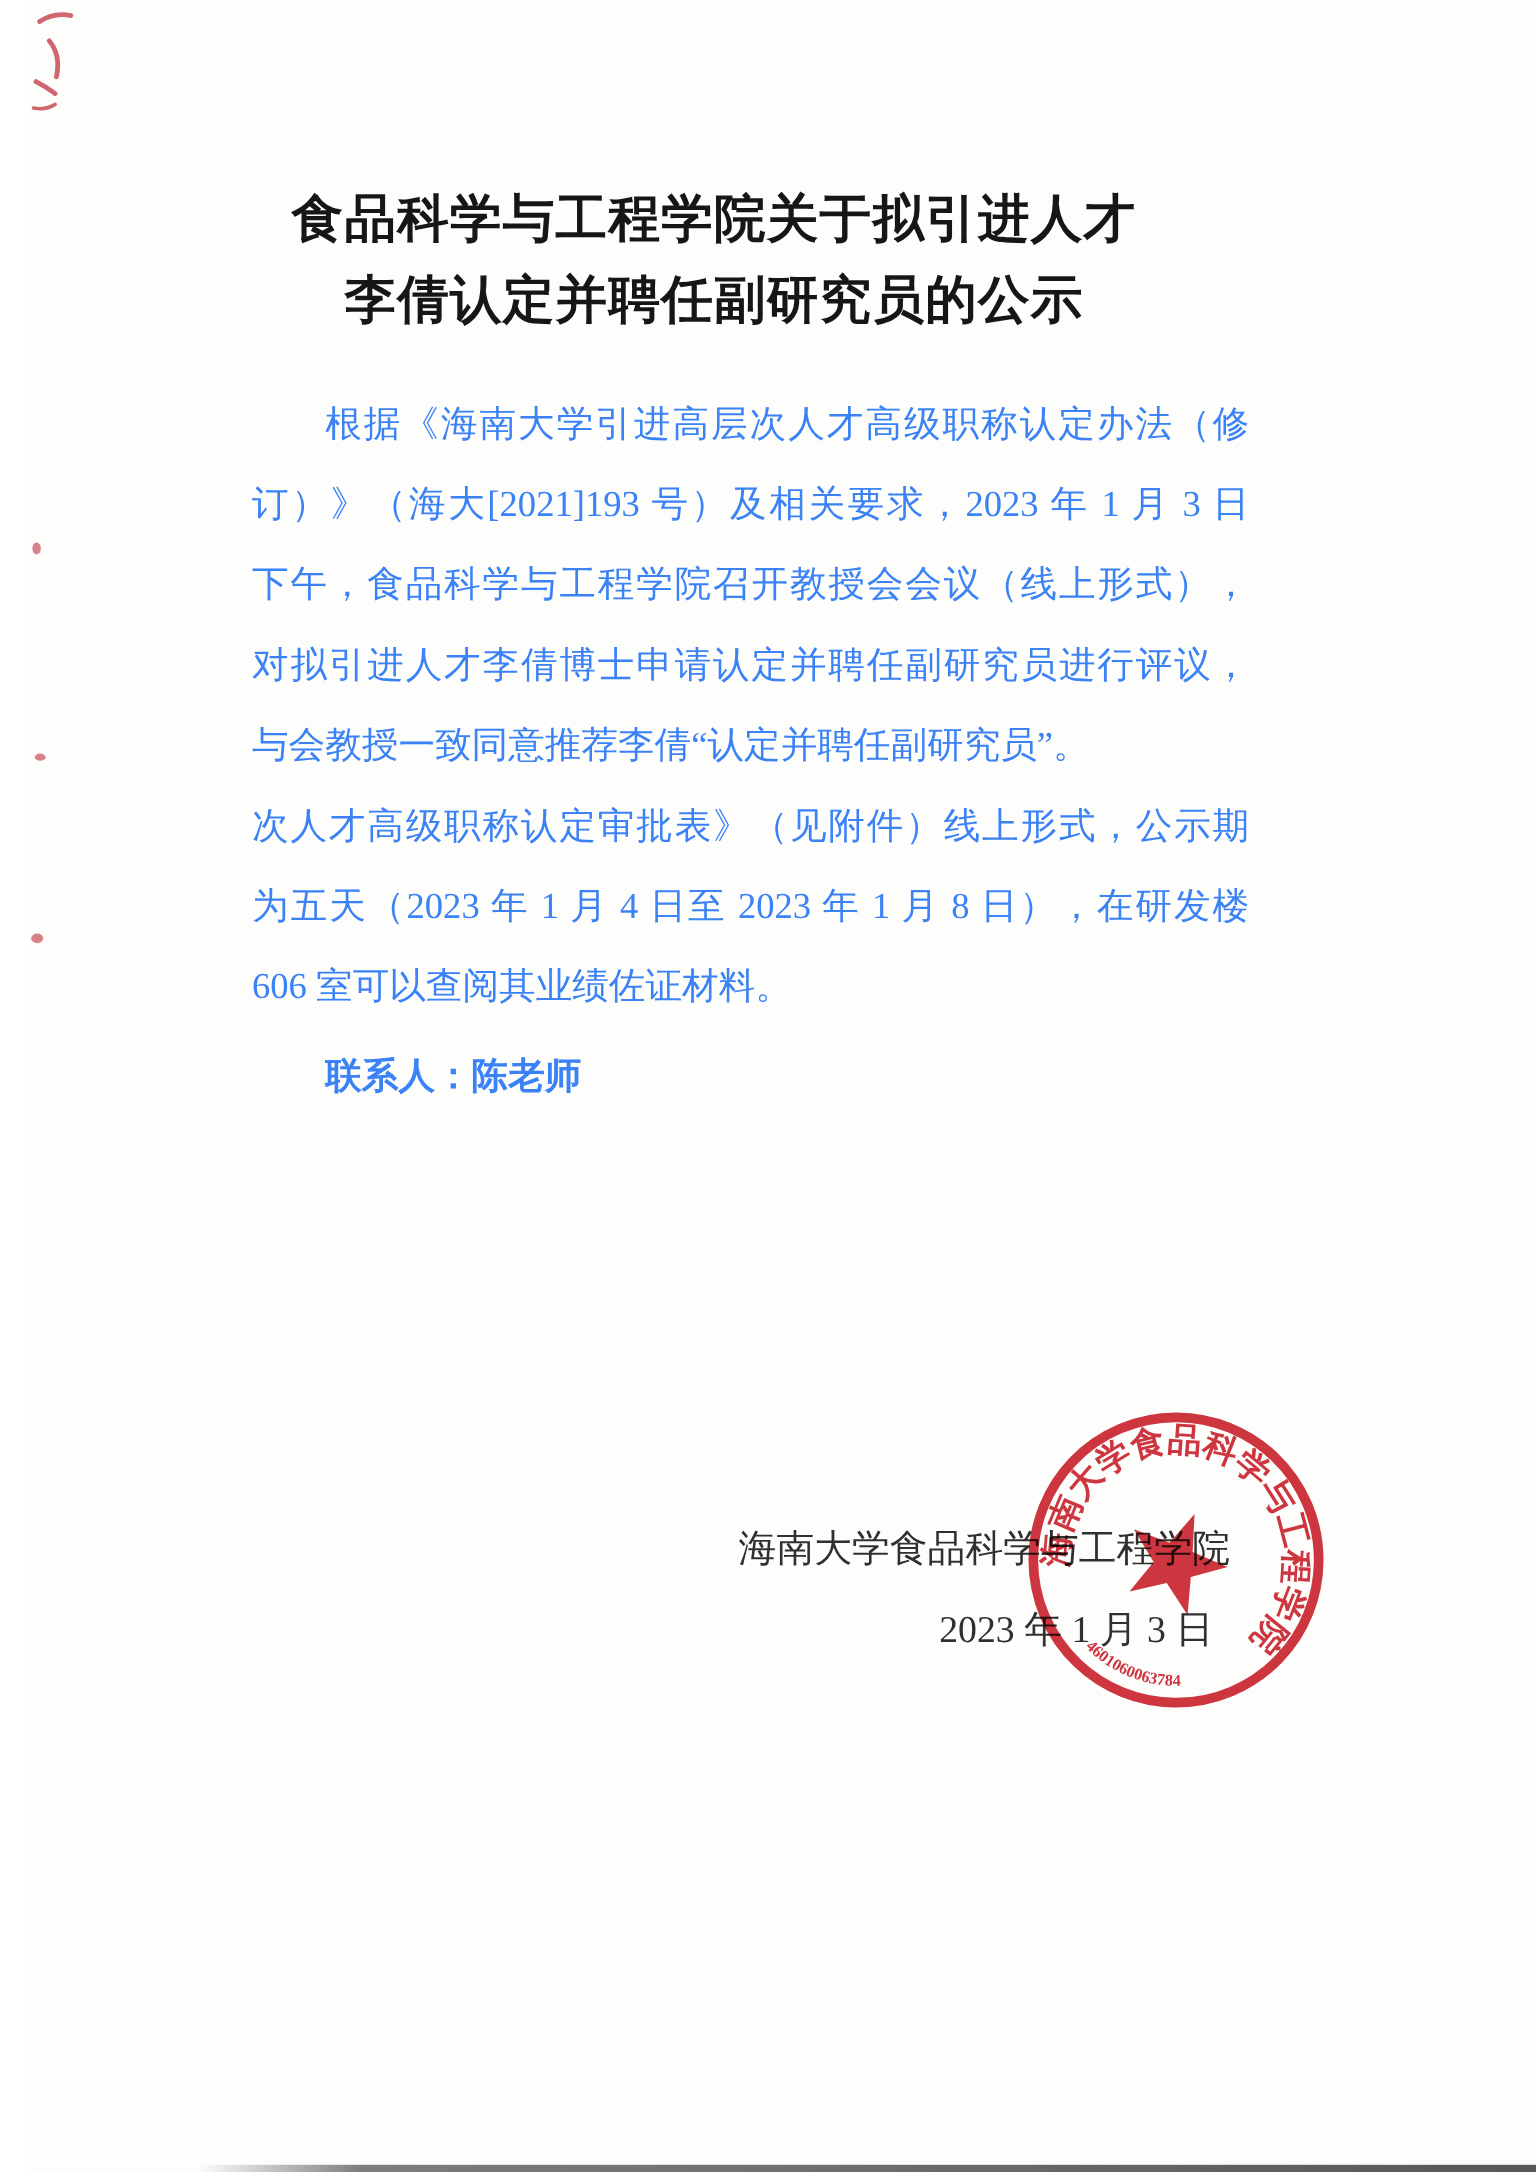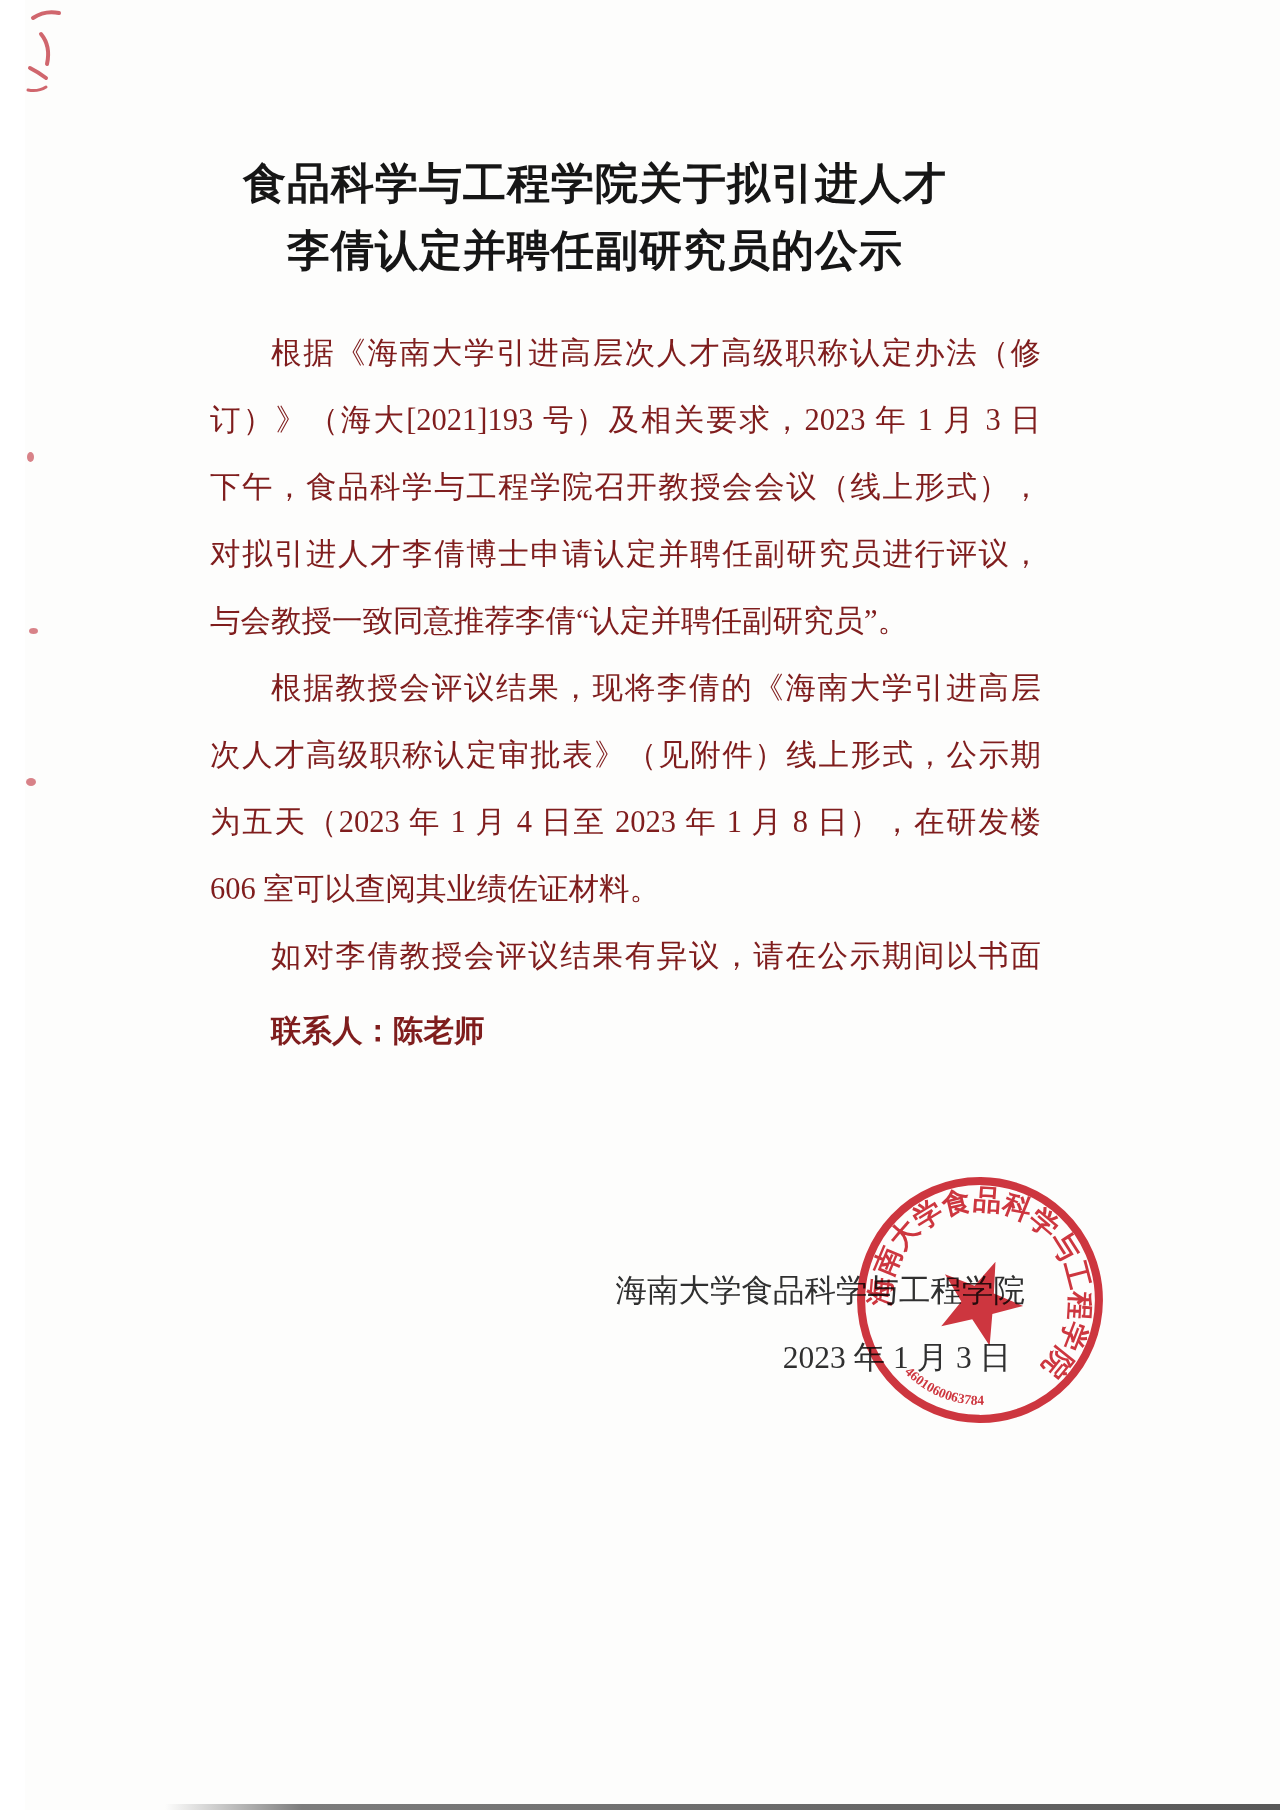--- a/index.html
+++ b/index.html
@@ -25,21 +25,21 @@
     color:#161616;
     letter-spacing:1px;
   }
   .title .tline{display:block;}
   
   .content{
     margin:36px 0 0 185px;
     width:831px;
     font-size:30.5px;
     line-height:67px;
-    color:#7f1d1d;
+    color:#3b82f6;
   }
   .line{
     text-align:justify;
     white-space:normal;
   }
   .jl{ text-align-last:justify; }
   .indent{ padding-left:61px; }
   .contact-block{ margin-top:8px;font-weight:bold; }
   
   .signature{
@@ -101,25 +101,23 @@
     <span class="tline">食品科学与工程学院关于拟引进人才</span>
     <span class="tline">李倩认定并聘任副研究员的公示</span>
   </h1>
 
   <div class="content">
     <div class="line indent jl">根据《海南大学引进高层次人才高级职称认定办法（修</div>
     <div class="line jl">订）》（海大[2021]193 号）及相关要求，2023 年 1 月 3 日</div>
     <div class="line jl">下午，食品科学与工程学院召开教授会会议（线上形式），</div>
     <div class="line jl">对拟引进人才李倩博士申请认定并聘任副研究员进行评议，</div>
     <div class="line">与会教授一致同意推荐李倩“认定并聘任副研究员”。</div>
-    <div class="line indent jl">根据教授会评议结果，现将李倩的《海南大学引进高层</div>
     <div class="line jl">次人才高级职称认定审批表》（见附件）线上形式，公示期</div>
     <div class="line jl">为五天（2023 年 1 月 4 日至 2023 年 1 月 8 日），在研发楼</div>
     <div class="line">606 室可以查阅其业绩佐证材料。</div>
-    <div class="line indent jl">如对李倩教授会评议结果有异议，请在公示期间以书面</div>
     <div class="contact-block">
       <div class="line indent">联系人：陈老师</div>
     </div>
   </div>
 
   <div class="signature">
     <div class="sig-org">海南大学食品科学与工程学院</div>
     <div class="sig-date">2023 年 1 月 3 日</div>
   </div>
 

